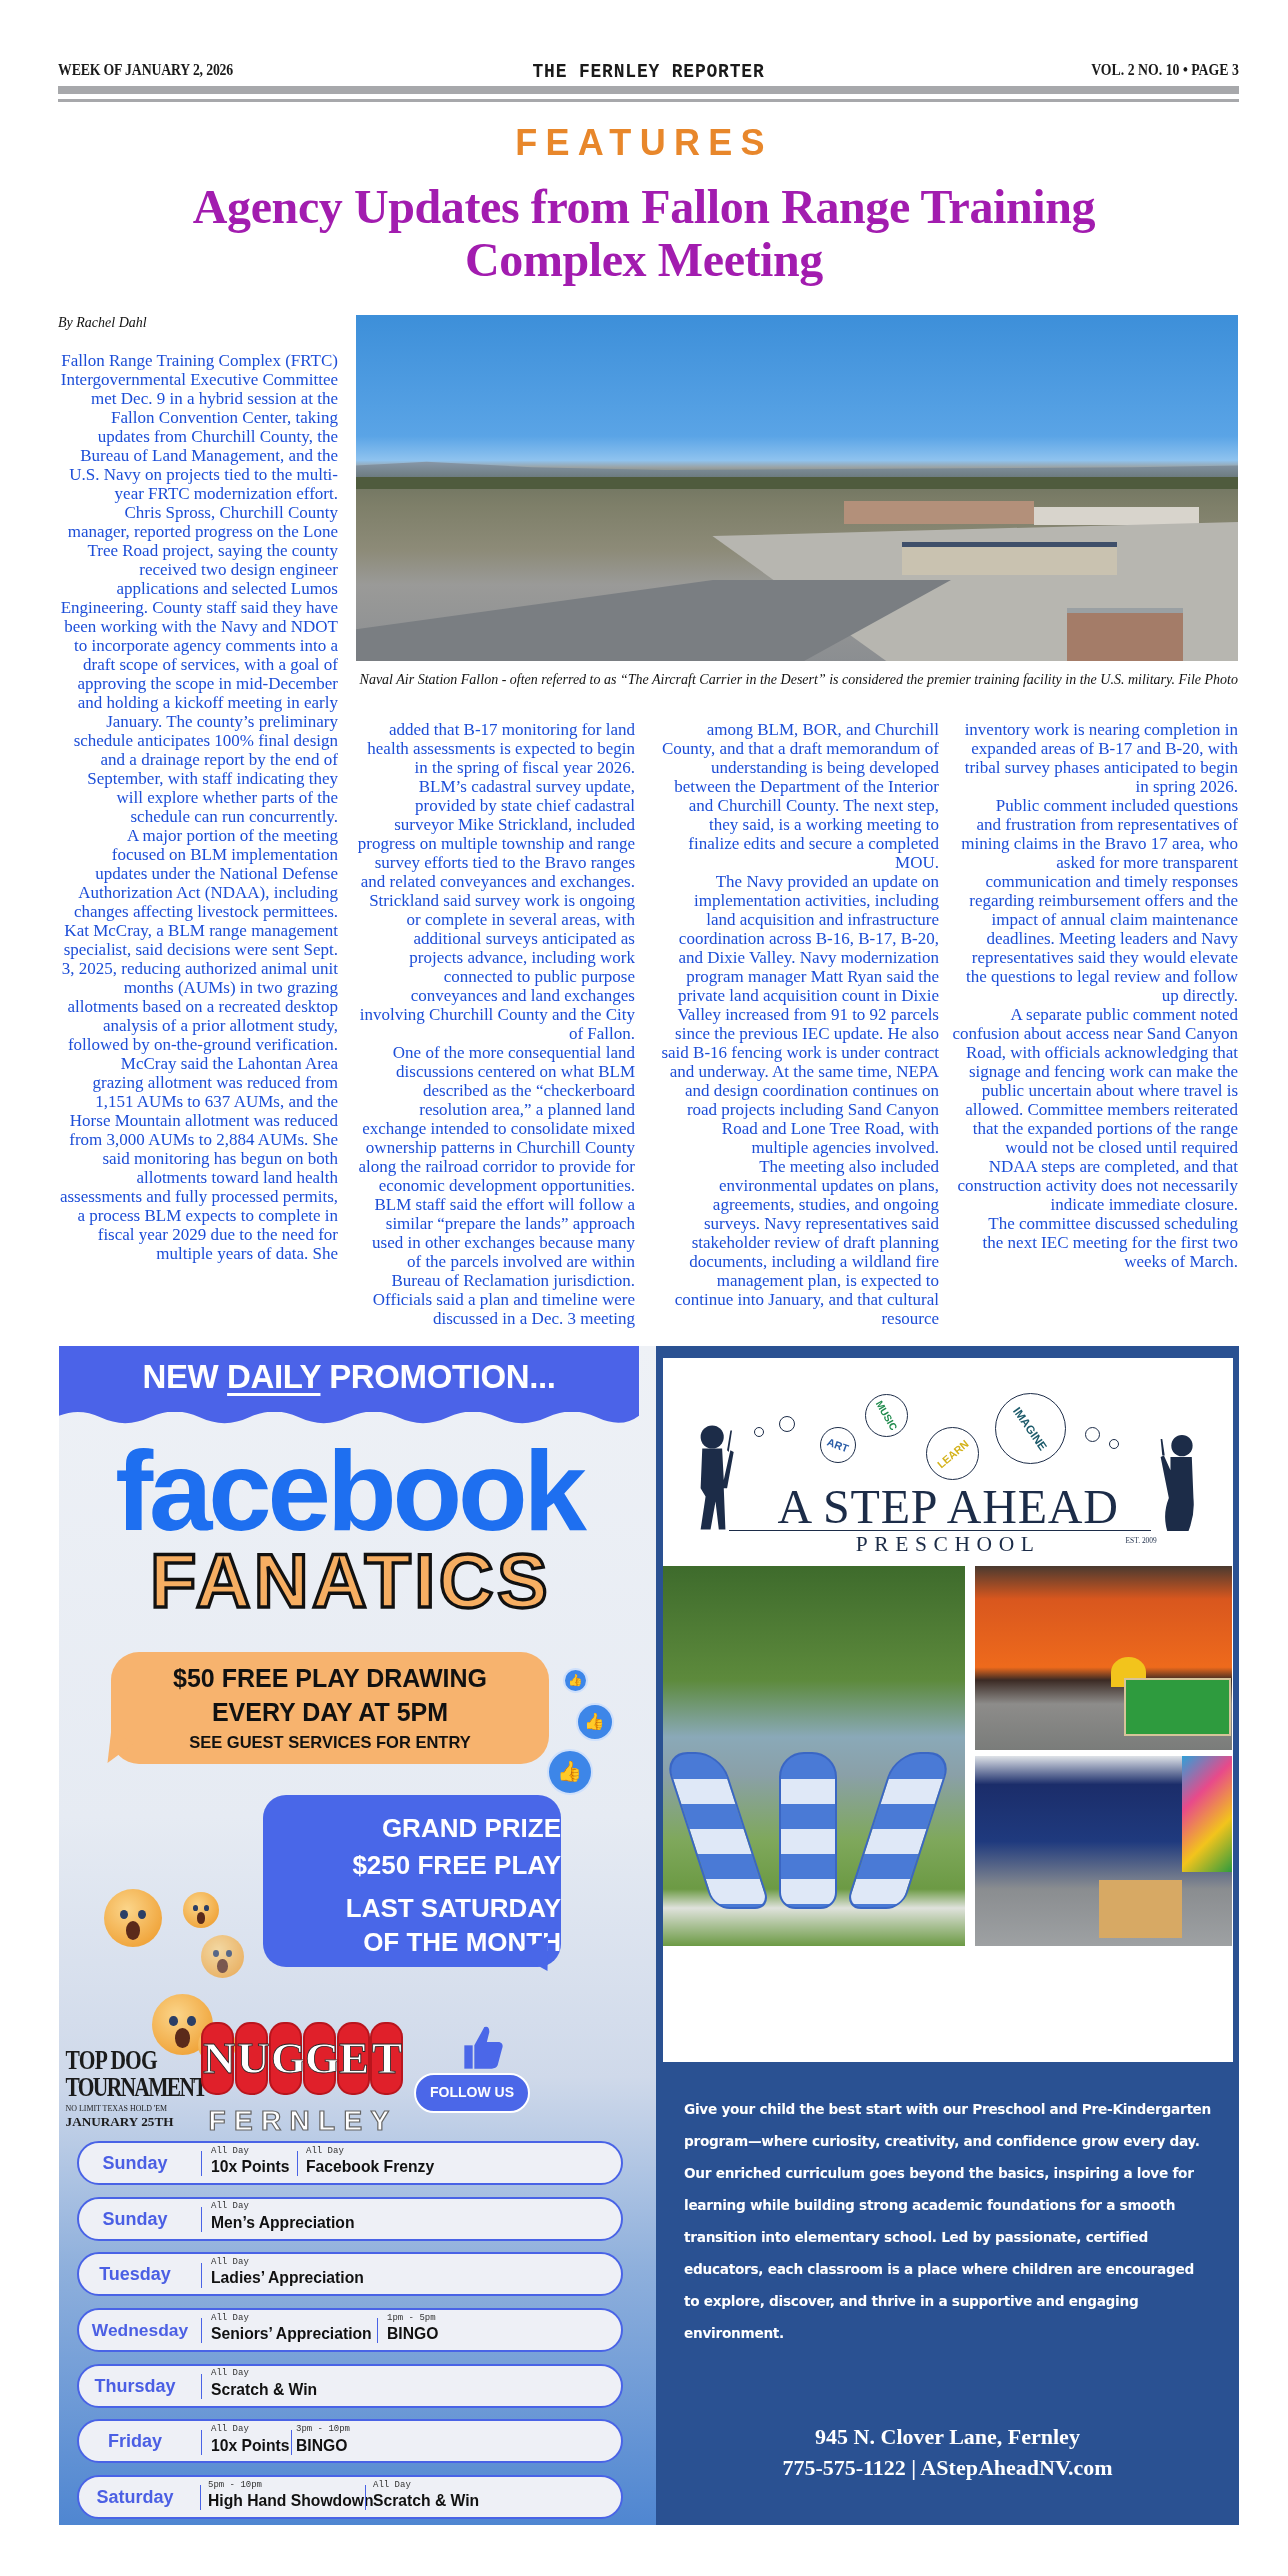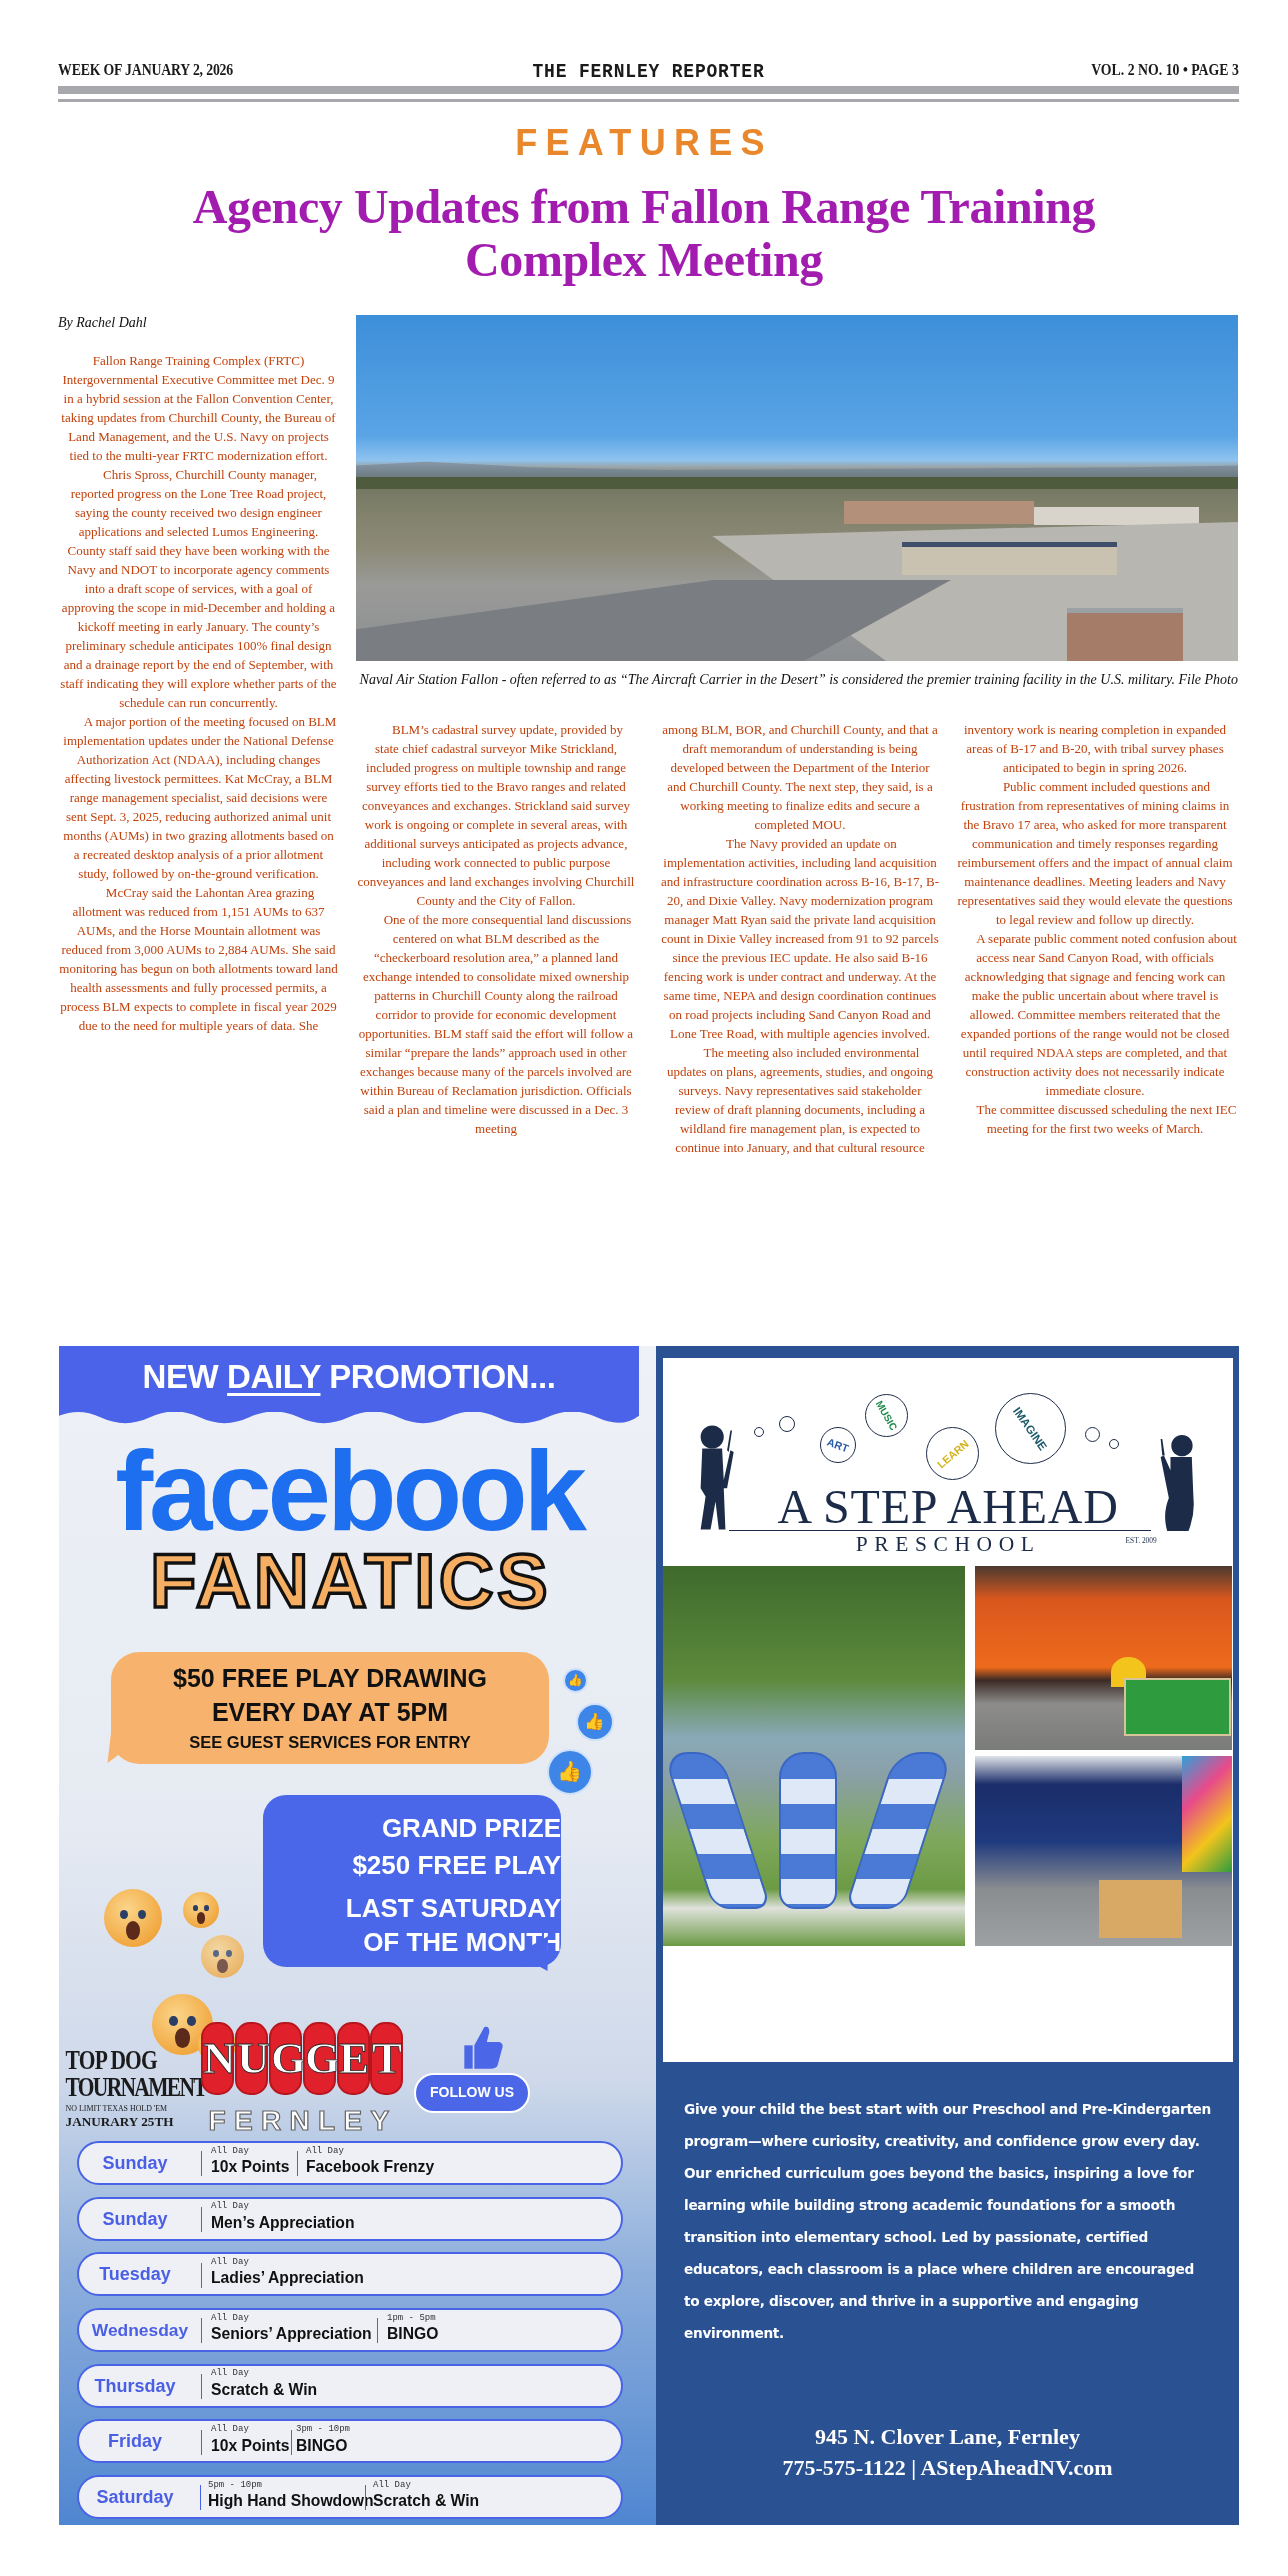--- a/index.html
+++ b/index.html
@@ -14,21 +14,21 @@
   .mh-right { right: 0; font-size: 15.7px; transform: scaleX(0.88); transform-origin: right; }
   .rule-thick { position: absolute; left: 58px; top: 86px; width: 1181px; height: 8.3px; background: #a7a8ab; }
   .rule-thin { position: absolute; left: 58px; top: 99px; width: 1181px; height: 3.3px; background: #a7a8ab; }
 
   
   .section-label { position: absolute; left: 0; top: 122px; width: 1288px; text-align: center; font-family: "Liberation Sans", sans-serif; font-weight: bold; font-size: 36px; letter-spacing: 8.3px; color: #e8872b; }
   .headline { position: absolute; left: 99px; top: 180px; width: 1090px; text-align: center; font-family: "Liberation Serif", serif; font-size: 48px; line-height: 53px; color: #a21caf; letter-spacing: -0.4px; }
 
   
   .byline { position: absolute; left: 58px; top: 315px; font-family: "Liberation Serif", serif; font-style: italic; font-size: 14px; }
-  .col { position: absolute; font-family: "Liberation Serif", serif; font-size: 13px; line-height: 19px; color: #c2410c; text-align: center; }
+  .col { position: absolute; font-family: "Liberation Serif", serif; font-size: 17px; line-height: 19px; color: #1d4ed8; text-align: right; }
   .col p { text-indent: 0; }
   .col p.ind { text-indent: 23px; }
   .col1 { left: 59px; top: 351px; width: 279px; }
   .col2 { left: 357px; top: 720px; width: 278px; }
   .col3 { left: 661px; top: 720px; width: 278px; }
   .col4 { left: 952px; top: 720px; width: 286px; }
 
   
   .photo { position: absolute; left: 356px; top: 315px; width: 882px; height: 346px; overflow: hidden;
     background: linear-gradient(180deg, #3d8fd9 0%, #5aa4e6 35%, #8fc3ef 42%, #9aa3a6 44%, #6f7460 47%, #7e7f69 55%, #8d8b78 68%, #9a9a98 78%, #8b8e91 100%); }
@@ -133,20 +133,21 @@
   <div class="bldg1"></div>
   <div class="bldg2"></div>
   <div class="lot"></div>
   <div class="roof"></div>
   <div class="road"></div>
   <div class="brick"></div>
 </div>
 <div class="caption">Naval Air Station Fallon - often referred to as “The Aircraft Carrier in the Desert” is considered the premier training facility in the U.S. military. File Photo</div>
 
 <div class="col col2">
+  <p>added that B-17 monitoring for land health assessments is expected to begin in the spring of fiscal year 2026.</p>
   <p class="ind">BLM’s cadastral survey update, provided by state chief cadastral surveyor Mike Strickland, included progress on multiple township and range survey efforts tied to the Bravo ranges and related conveyances and exchanges. Strickland said survey work is ongoing or complete in several areas, with additional surveys anticipated as projects advance, including work connected to public purpose conveyances and land exchanges involving Churchill County and the City of Fallon.</p>
   <p class="ind">One of the more consequential land discussions centered on what BLM described as the “checkerboard resolution area,” a planned land exchange intended to consolidate mixed ownership patterns in Churchill County along the railroad corridor to provide for economic development opportunities. BLM staff said the effort will follow a similar “prepare the lands” approach used in other exchanges because many of the parcels involved are within Bureau of Reclamation jurisdiction. Officials said a plan and timeline were discussed in a Dec. 3 meeting</p>
 </div>
 <div class="col col3">
   <p>among BLM, BOR, and Churchill County, and that a draft memorandum of understanding is being developed between the Department of the Interior and Churchill County. The next step, they said, is a working meeting to finalize edits and secure a completed MOU.</p>
   <p class="ind">The Navy provided an update on implementation activities, including land acquisition and infrastructure coordination across B-16, B-17, B-20, and Dixie Valley. Navy modernization program manager Matt Ryan said the private land acquisition count in Dixie Valley increased from 91 to 92 parcels since the previous IEC update. He also said B-16 fencing work is under contract and underway. At the same time, NEPA and design coordination continues on road projects including Sand Canyon Road and Lone Tree Road, with multiple agencies involved.</p>
   <p class="ind">The meeting also included environmental updates on plans, agreements, studies, and ongoing surveys. Navy representatives said stakeholder review of draft planning documents, including a wildland fire management plan, is expected to continue into January, and that cultural resource</p>
 </div>
 <div class="col col4">
   <p>inventory work is nearing completion in expanded areas of B-17 and B-20, with tribal survey phases anticipated to begin in spring 2026.</p>

